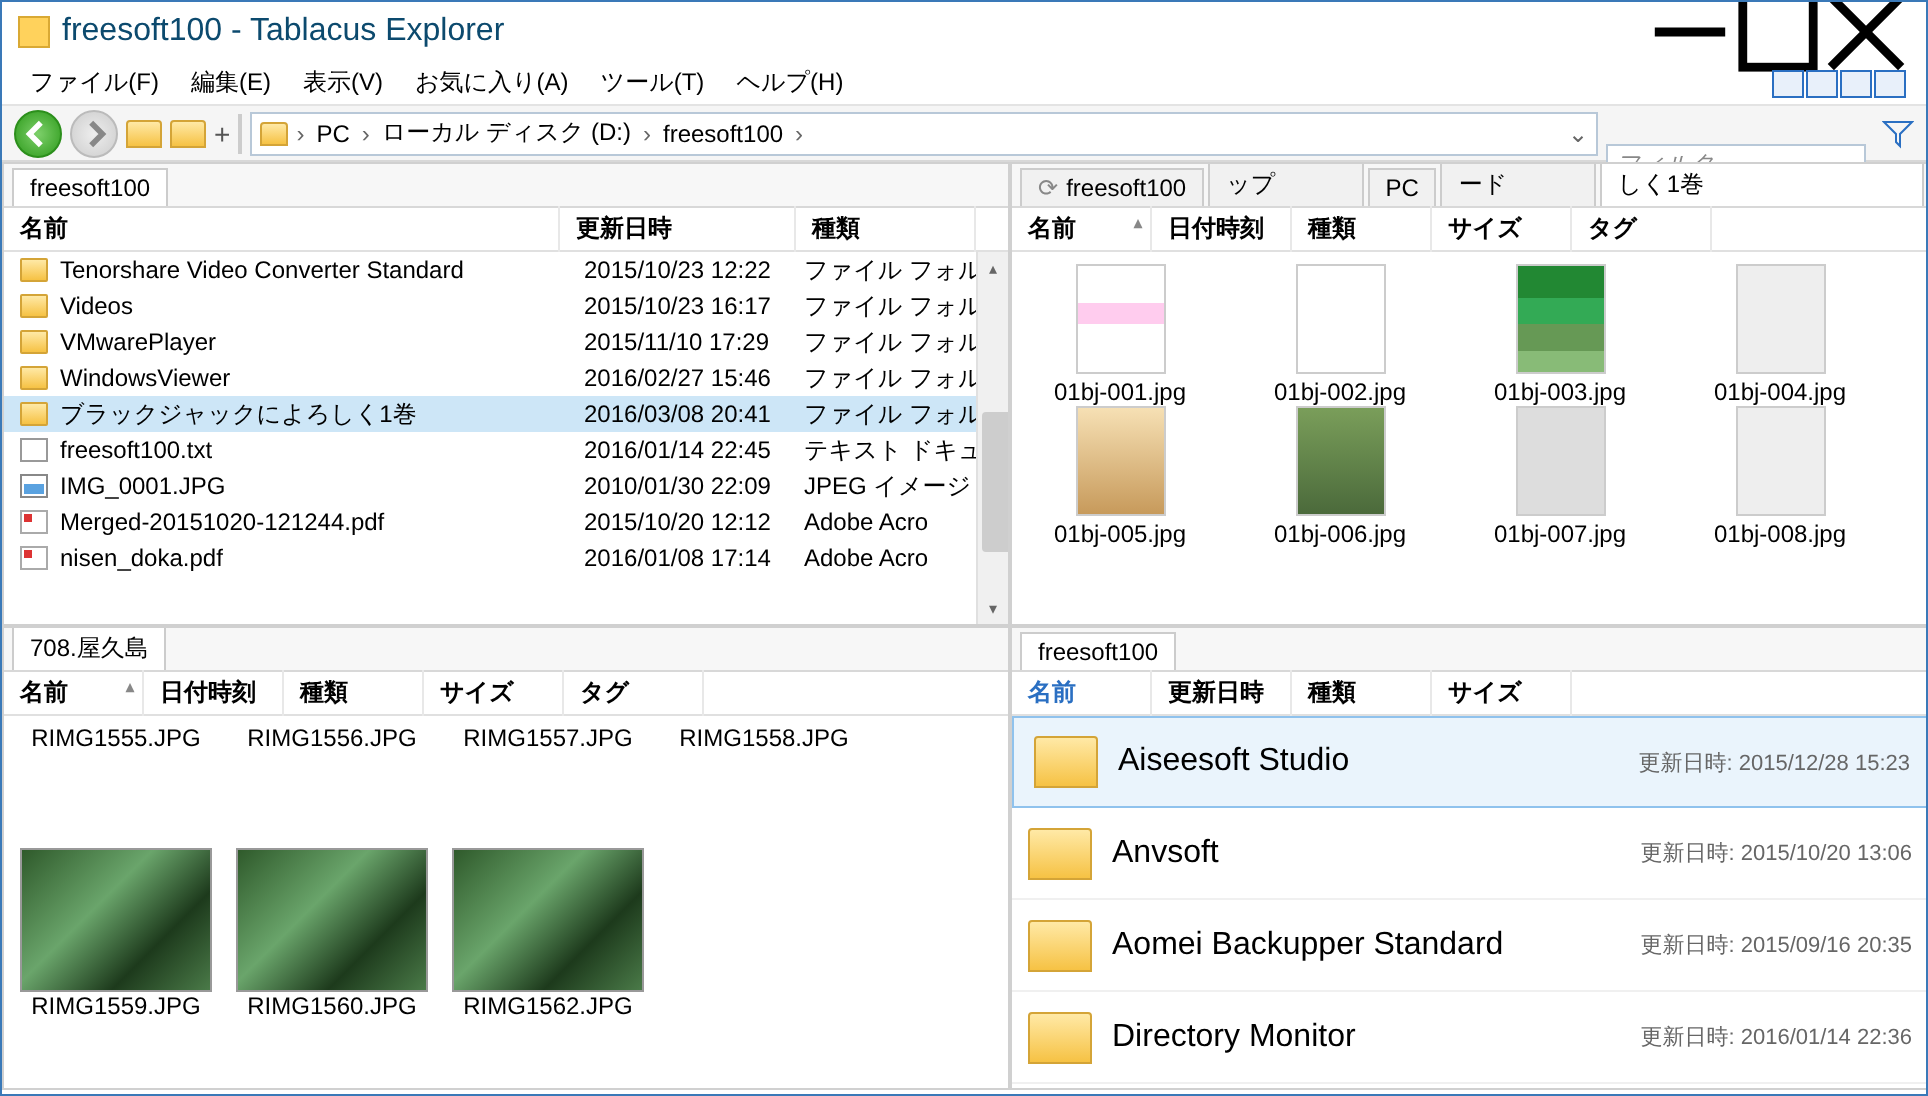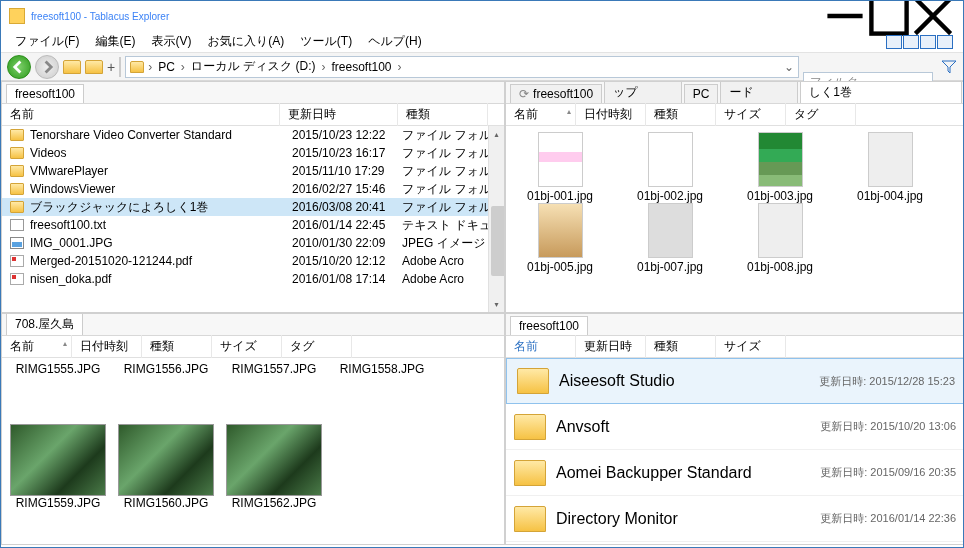--- a/index.html
+++ b/index.html
@@ -1,19 +1,19 @@
 <!DOCTYPE html>
 <html><head>
 <meta charset="utf-8">
 <style>
 * { box-sizing: border-box; margin: 0; padding: 0; font-family: "Yu Gothic UI", "Meiryo", sans-serif; font-size: 12px; }
 body { background: #fff; width: 964px; height: 548px; overflow: hidden; border: 1px solid #3a79b8; }
 .titlebar { height: 30px; background: #fff; display: flex; align-items: center; padding: 0 8px; }
 .titlebar .tb-icon { width: 16px; height: 16px; background: #ffd25c; border: 1px solid #d9a934; margin-right: 6px; }
-.titlebar .tb-title { font-size: 10px; color: #3b82f6; }
+.titlebar .tb-title { font-size: 16px; color: #0c4a6e; }
 .titlebar .spacer { flex: 1; }
 .win-btn { width: 44px; height: 28px; display: flex; align-items: center; justify-content: center; color: #222; }
 .menubar { height: 22px; display: flex; align-items: center; padding: 0 6px; border-bottom: 1px solid #e3e3e3; }
 .menubar .m-item { padding: 2px 8px; color: #000; }
 .layout-icons { display: flex; gap: 1px; margin-left: auto; padding-right: 4px; }
 .layout-icons .li { width: 16px; height: 14px; border: 1px solid #2a6fc2; background: #e8f0fa; }
 .navbar { height: 28px; display: flex; align-items: center; padding: 2px 6px; gap: 4px; background: #f5f5f5; border-bottom: 1px solid #d8d8d8; }
 .nav-btn { width: 24px; height: 24px; display: flex; align-items: center; justify-content: center; border-radius: 12px; }
 .nav-back { background: radial-gradient(#7ed06b,#2c9a1a); border: 1px solid #2c8f1c; }
 .nav-fwd { background: radial-gradient(#eee,#ccc); border: 1px solid #bbb; }
@@ -24,21 +24,21 @@
 .addr .crumb { color: #000; padding: 0 2px; }
 .addr .sep { color: #666; }
 .filter-box { width: 130px; height: 22px; border: 1px solid #b8c8d8; background: #fff; padding: 0 4px; color: #888; display: flex; align-items: center; font-style: italic; margin-top: 32px; }
 .funnel { width: 16px; height: 16px; margin-left: 4px; }
 .panes { display: grid; grid-template-columns: 504px 460px; grid-template-rows: 232px 232px; height: calc(100% - 82px); }
 .pane { border: 1px solid #d0d0d0; display: flex; flex-direction: column; overflow: hidden; }
 .tabs { display: flex; align-items: flex-end; height: 22px; background: #f7f7f7; border-bottom: 1px solid #d8d8d8; padding-left: 4px; }
 .tab { padding: 2px 8px; background: #f1f1f1; border: 1px solid #ccc; border-bottom: none; margin-right: 2px; font-size: 12px; color: #000; }
 .tab.active { background: #fff; }
 .tab .refresh { margin-right: 4px; color: #888; }
-.cols { display: flex; height: 22px; border-bottom: 1px solid #e0e0e0; background: #fff; align-items: center; }
+.cols { display: flex; height: 22px; border-bottom: 1px solid #e0e0e0; background: #fff; align-items: center; font-weight: bold; }
 .col { padding: 3px 8px; border-right: 1px solid #e8e8e8; color: #000; position: relative; }
 .col.sort::after { content: "▴"; font-size: 8px; color: #888; position: absolute; right: 4px; top: 4px; }
 .list { flex: 1; overflow: hidden; position: relative; }
 .row { display: flex; align-items: center; height: 18px; padding: 0 8px; }
 .row.sel { background: #cde6f7; }
 .row .ico { width: 14px; height: 12px; margin-right: 6px; flex-shrink: 0; }
 .ico.folder { background: linear-gradient(#ffe9a6,#f6c244); border: 1px solid #d4a437; border-radius: 1px; }
 .ico.txt { background: #fff; border: 1px solid #999; }
 .ico.jpg { background: #fff; border: 1px solid #888; position: relative; }
 .ico.jpg::after { content:""; position:absolute; bottom:1px; left:1px; right:1px; height:5px; background:#5aa2e0; }
@@ -257,20 +257,24 @@
         </div>
         <div class="thumb">
           <div class="pic bj4"></div>
   <div class="label">01bj-004.jpg</div>
         </div>
         <div class="thumb">
           <div class="pic bj5"></div>
   <div class="label">01bj-005.jpg</div>
         </div>
         <div class="thumb">
+          <div class="pic bj6"></div>
+  <div class="label">01bj-006.jpg</div>
+        </div>
+        <div class="thumb">
           <div class="pic bj7"></div>
   <div class="label">01bj-007.jpg</div>
         </div>
         <div class="thumb">
           <div class="pic bj8"></div>
   <div class="label">01bj-008.jpg</div>
         </div>
       </div>
   </div>
 

